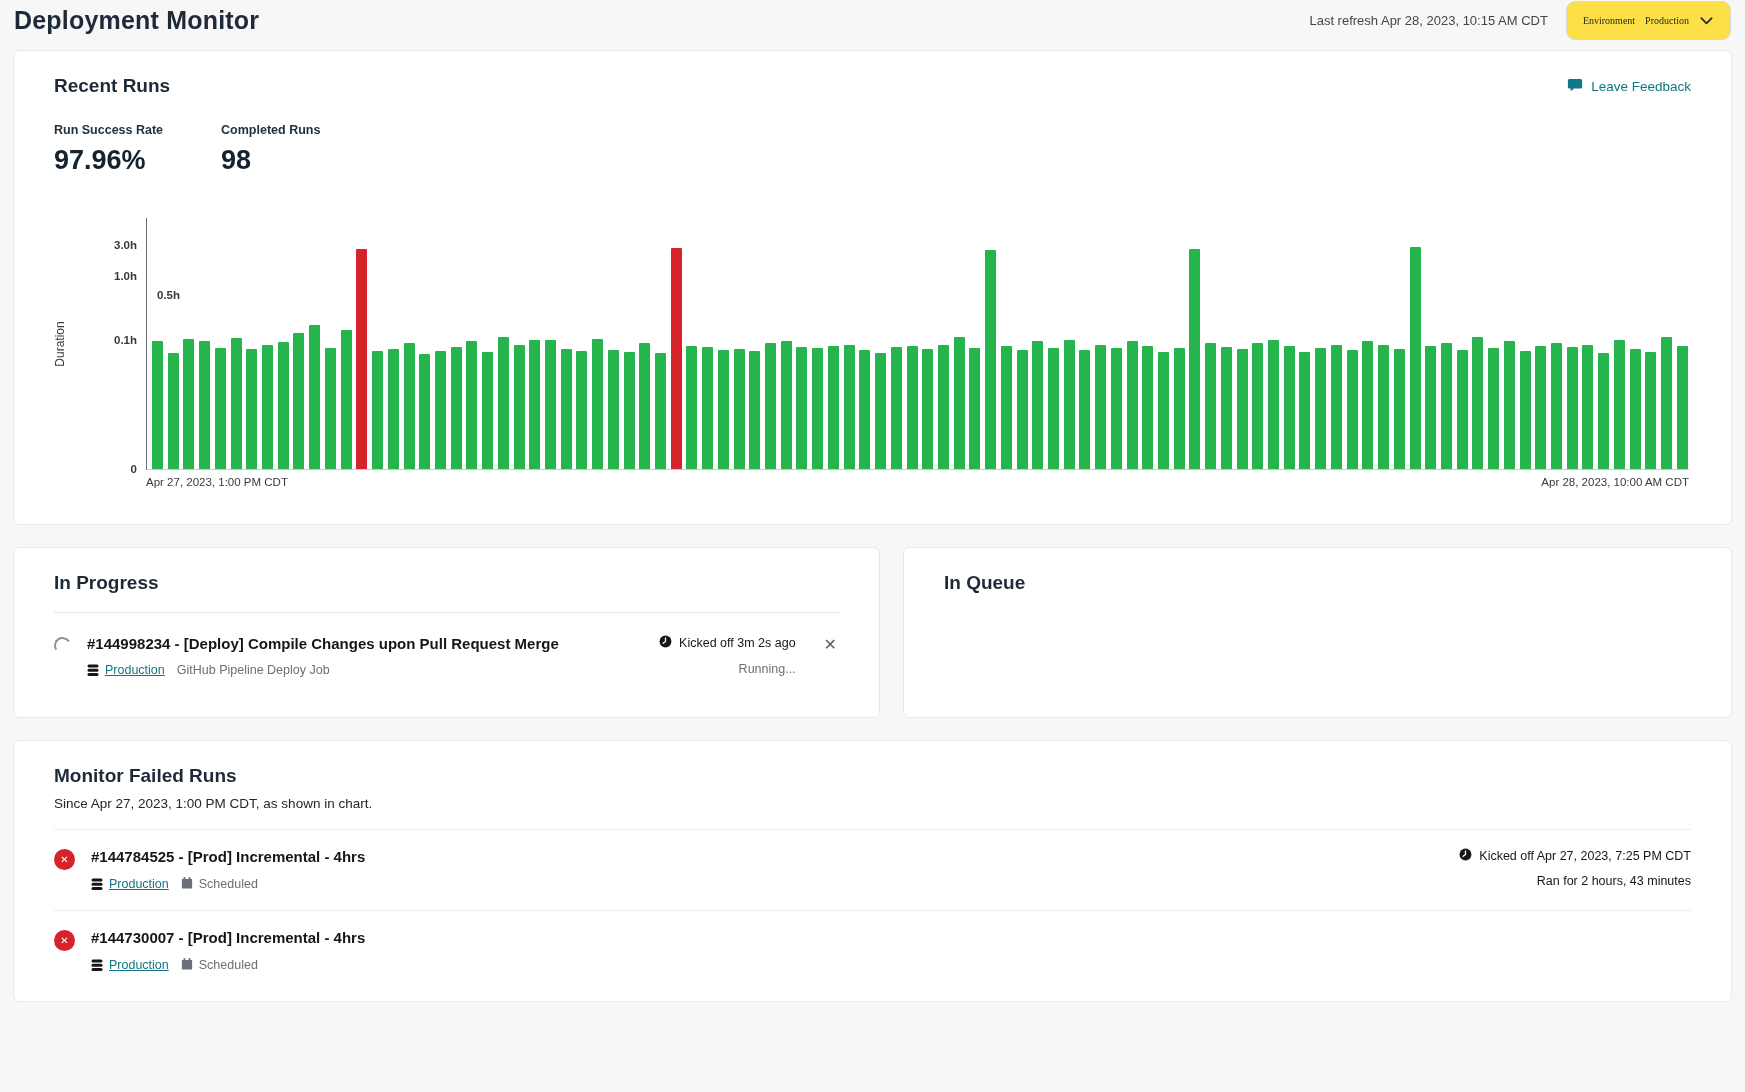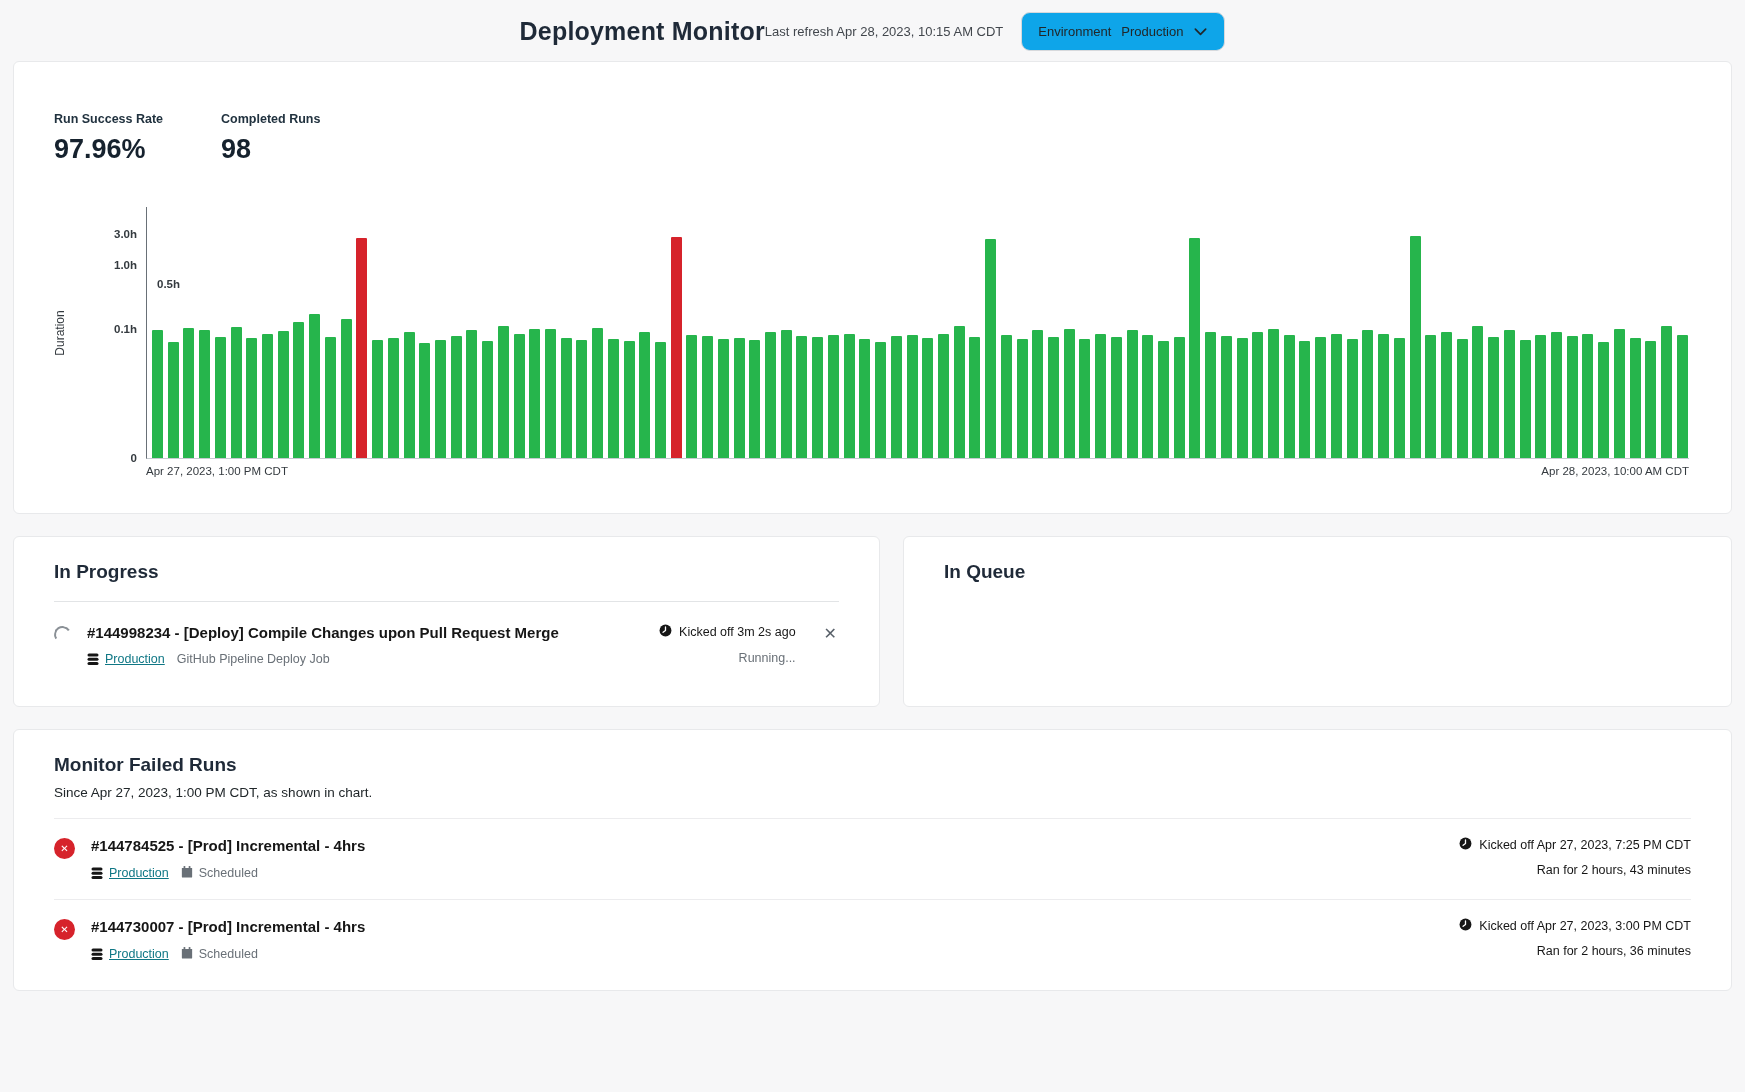--- a/index.html
+++ b/index.html
@@ -5,25 +5,25 @@
   * { margin:0; padding:0; box-sizing:border-box; }
   html,body { width:1745px; min-height:1092px; }
   body {
     font-family:"Liberation Sans","DejaVu Sans",sans-serif;
     background:#f7f7f8;
     color:#161616;
   }
   :root { --teal:#0f7785; --green:#26b54c; --red:#d6232b; --heading:#1f2a38; }
 
   
-  .topbar { display:flex; align-items:center; justify-content:center; padding:12px 14px 10px 14px; }
+  .topbar { display:flex; align-items:center; justify-content:space-between; padding:1px 14px 10px 14px; }
   .page-title { font-size:25px; font-weight:700; color:var(--heading); letter-spacing:.2px; }
   .topbar-right { display:flex; align-items:center; gap:18px; }
   .last-refresh { font-size:13px; color:#42474d; }
-  .env-select { display:flex; align-items:center; gap:10px; background:#0ea5e9; border:1px solid #d7d9dc; border-radius:9px; padding:11px 16px; cursor:pointer; font-size:13px; color:#21272a; }
+  .env-select { display:flex; align-items:center; gap:10px; background:#fde047; border:1px solid #d7d9dc; border-radius:9px; padding:11px 16px; cursor:pointer; font-size:10px; color:#21272a;font-family:Liberation Serif, serif; }
   .env-select .chev { display:flex; }
 
   
   .card { background:#fff; border:1px solid #e8e9eb; border-radius:6px; }
   .card-lg { margin:0 13px 22px 13px; padding:24px 40px; }
   .section-title { font-size:19px; font-weight:700; color:var(--heading); }
 
   
   .rr-head { display:flex; align-items:center; justify-content:space-between; }
   .feedback-link { display:flex; align-items:center; gap:8px; color:var(--teal); font-size:13.5px; cursor:pointer; }
@@ -88,20 +88,31 @@
       <span class="chev">
         <svg width="15" height="15" viewBox="0 0 16 16">
             <path d="M2.5 5.5 L8 11 L13.5 5.5" fill="none" stroke="#21272a" stroke-width="1.8" stroke-linecap="round" stroke-linejoin="round"></path>
           </svg>
       </span>
     </div>
   </div>
 </div>
 
 <div class="card card-lg">
+  <div class="rr-head">
+    <div class="section-title">Recent Runs</div>
+    <div class="feedback-link">
+      <span>
+        <svg width="16" height="15" viewBox="0 0 16 16">
+            <path d="M2 2 h12 a1.6 1.6 0 0 1 1.6 1.6 v7 a1.6 1.6 0 0 1 -1.6 1.6 H7 l-3.6 3 v-3 H2 a1.6 1.6 0 0 1 -1.6 -1.6 v-7 A1.6 1.6 0 0 1 2 2 Z" fill="#0f7785"></path>
+          </svg>
+      </span>
+      <span>Leave Feedback</span>
+    </div>
+  </div>
 
   <div class="metrics">
     <div>
       <div class="metric-label">Run Success Rate</div>
       <div class="metric-value">97.96%</div>
     </div>
     <div>
       <div class="metric-label">Completed Runs</div>
       <div class="metric-value">98</div>
     </div>
@@ -336,26 +347,14 @@
             <svg width="12" height="13" viewBox="0 0 14 14" fill="#697077">
                 <path d="M1 3 h12 v10 a1 1 0 0 1 -1 1 H2 a1 1 0 0 1 -1 -1 Z"></path>
                 <rect x="3" y="0.5" width="2" height="3.4" rx="0.8"></rect>
                 <rect x="9" y="0.5" width="2" height="3.4" rx="0.8"></rect>
               </svg>
           </span>
           <span>Scheduled</span>
         </span>
       </div>
     </div>
-    <div class="run-meta">
-      <div class="meta-line">
-        <span>
-          <svg width="13" height="13" viewBox="0 0 14 14">
-              <circle cx="7" cy="7" r="6.4" fill="#161616"></circle>
-              <path d="M7 3.2 V7 L4.4 9" stroke="#fff" stroke-width="1.4" fill="none" stroke-linecap="round" stroke-linejoin="round"></path>
-            </svg>
-        </span>
-        <span>Kicked off Apr 27, 2023, 3:00 PM CDT</span>
-      </div>
-      <div class="meta-sub-dark">Ran for 2 hours, 36 minutes</div>
-    </div>
   </div>
 </div>
 
 </body></html>

